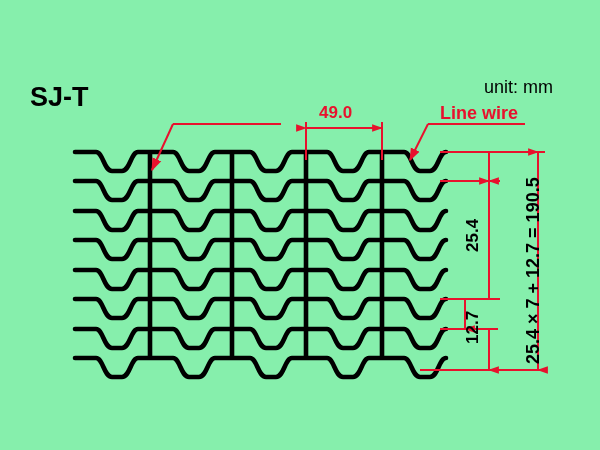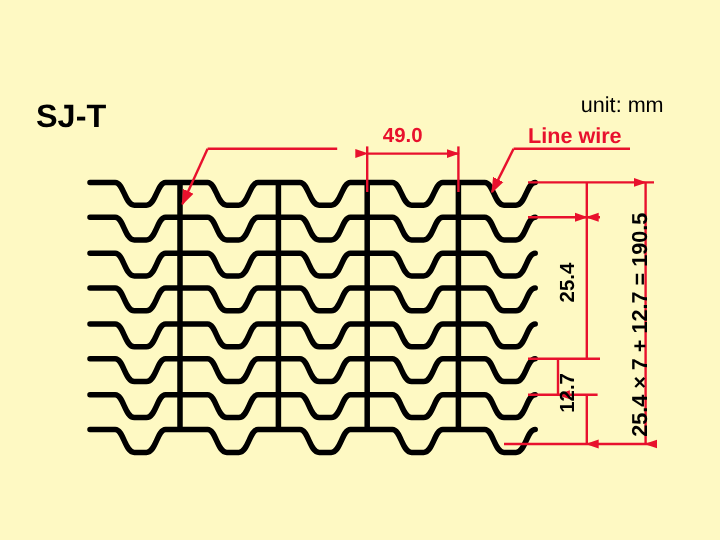--- a/index.html
+++ b/index.html
@@ -4,21 +4,21 @@
 <style>
   html, body {
     margin: 0;
     padding: 0;
     background: #ffffff;
   }
   #stage {
     position: relative;
     width: 600px;
     height: 450px;
-    background: #fef9c3;
+    background: #86efac;
     overflow: hidden;
     font-family: "Liberation Sans", sans-serif;
   }
   #drawing {
     position: absolute;
     left: 0;
     top: 0;
     width: 600px;
     height: 450px;
   }

